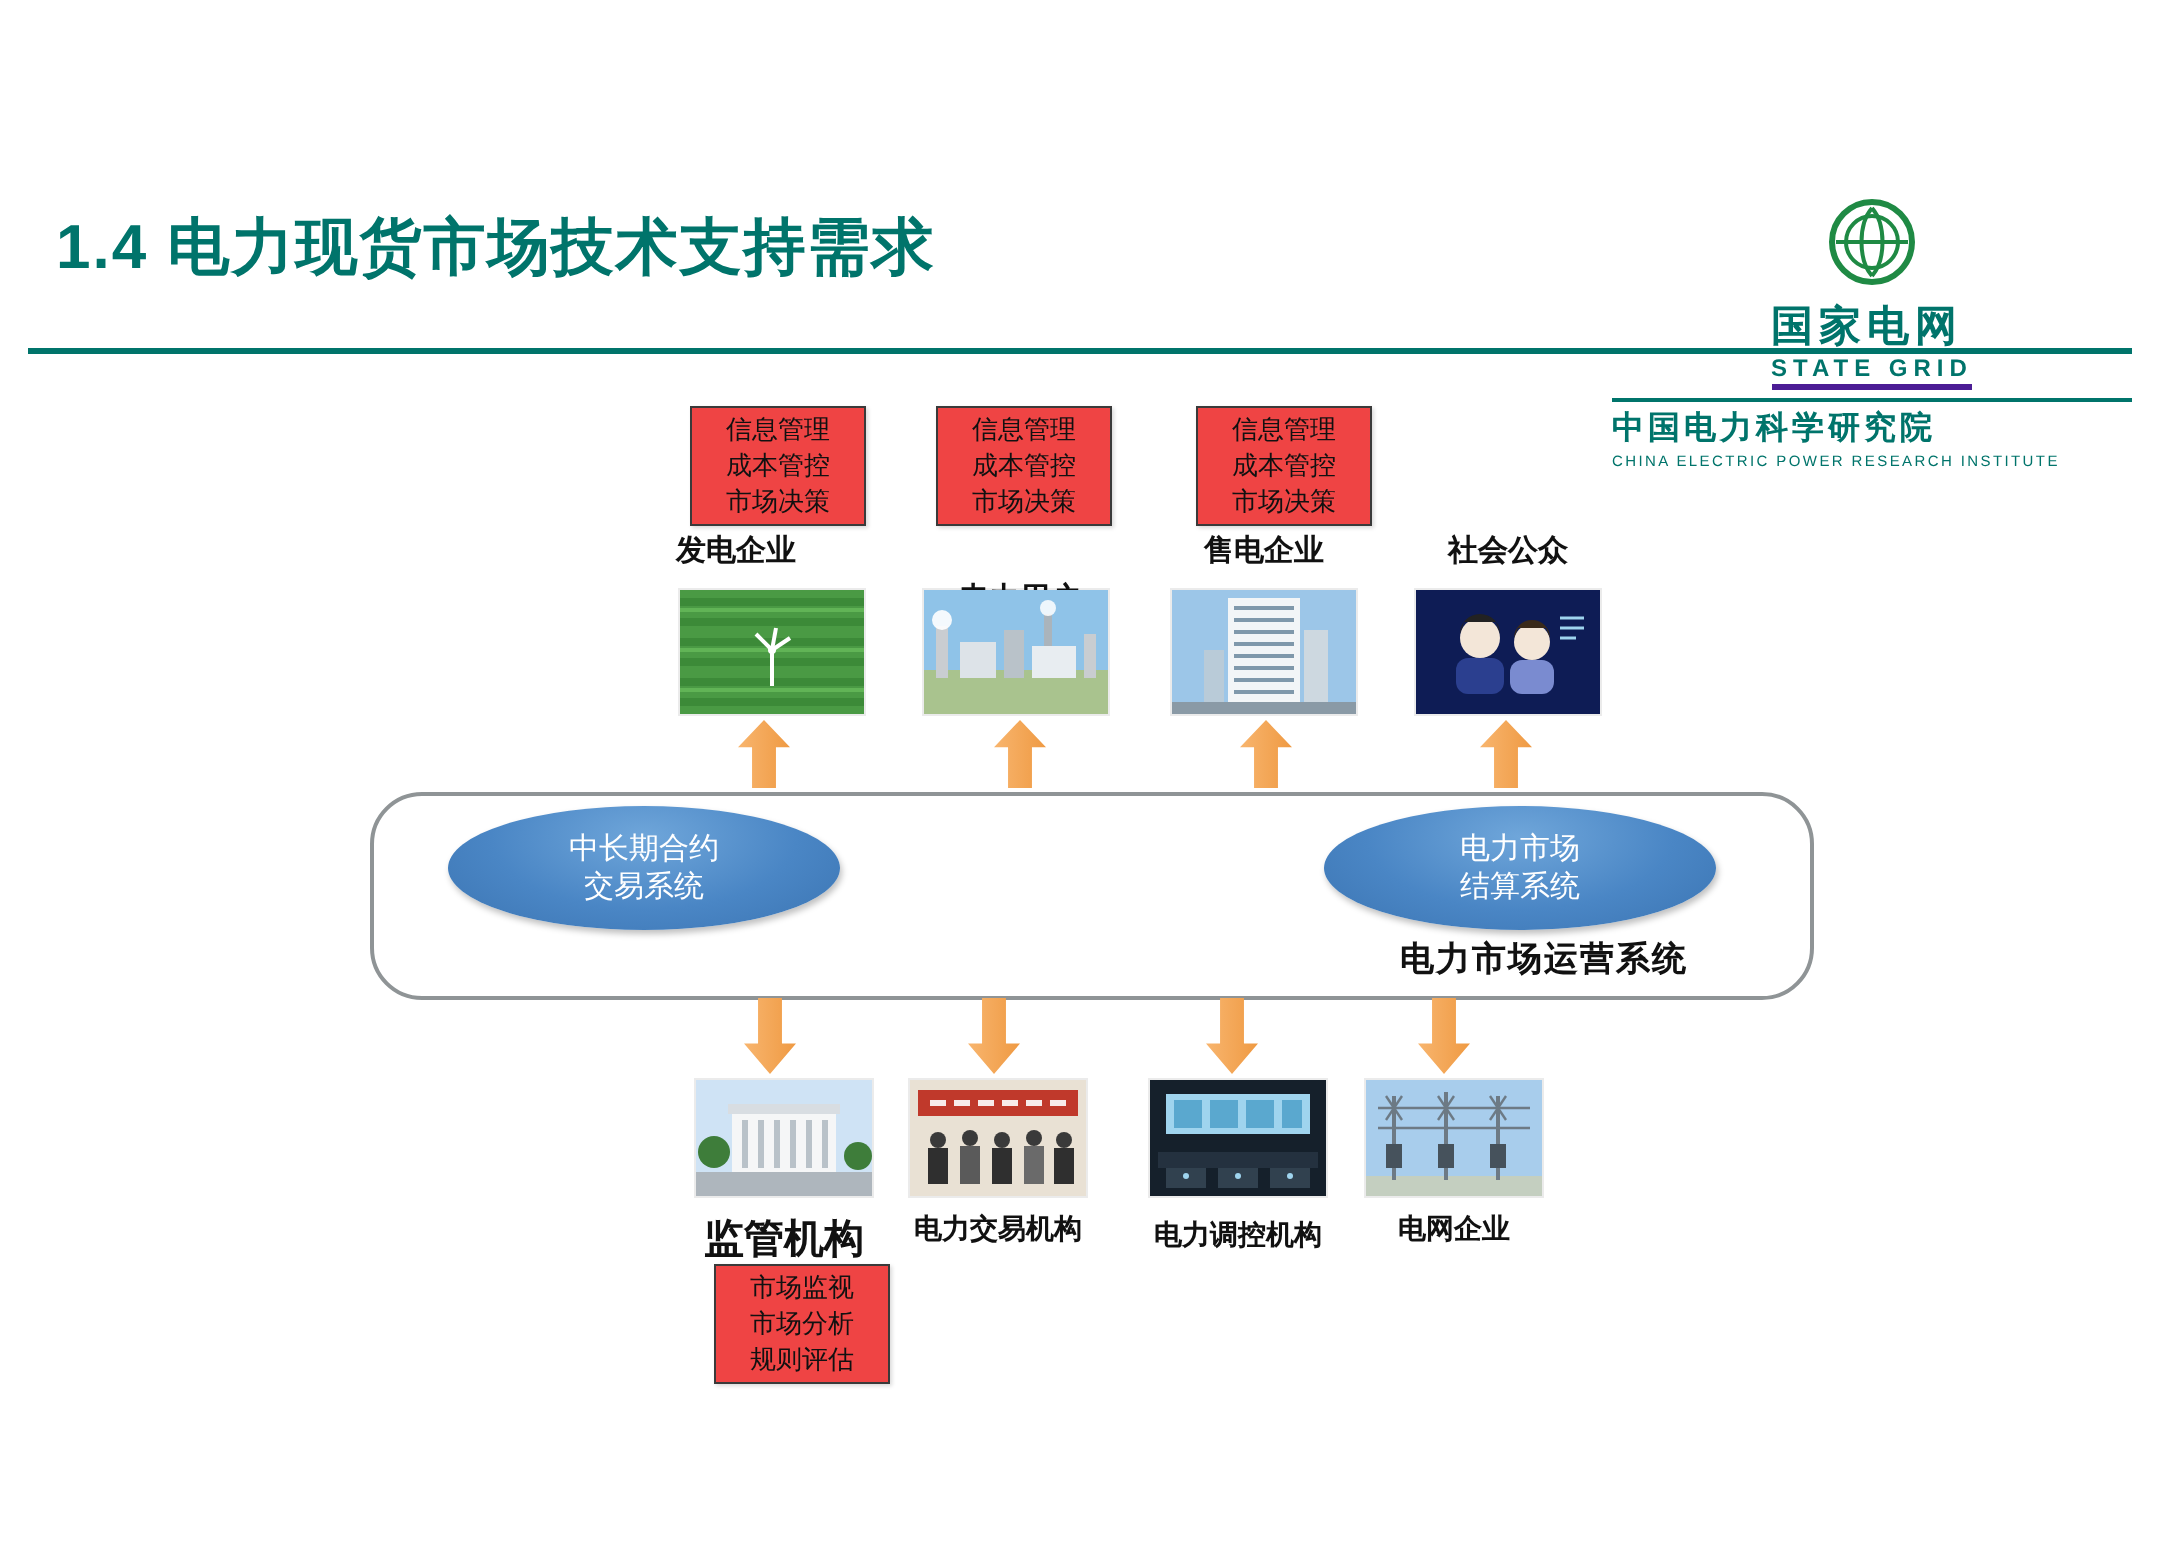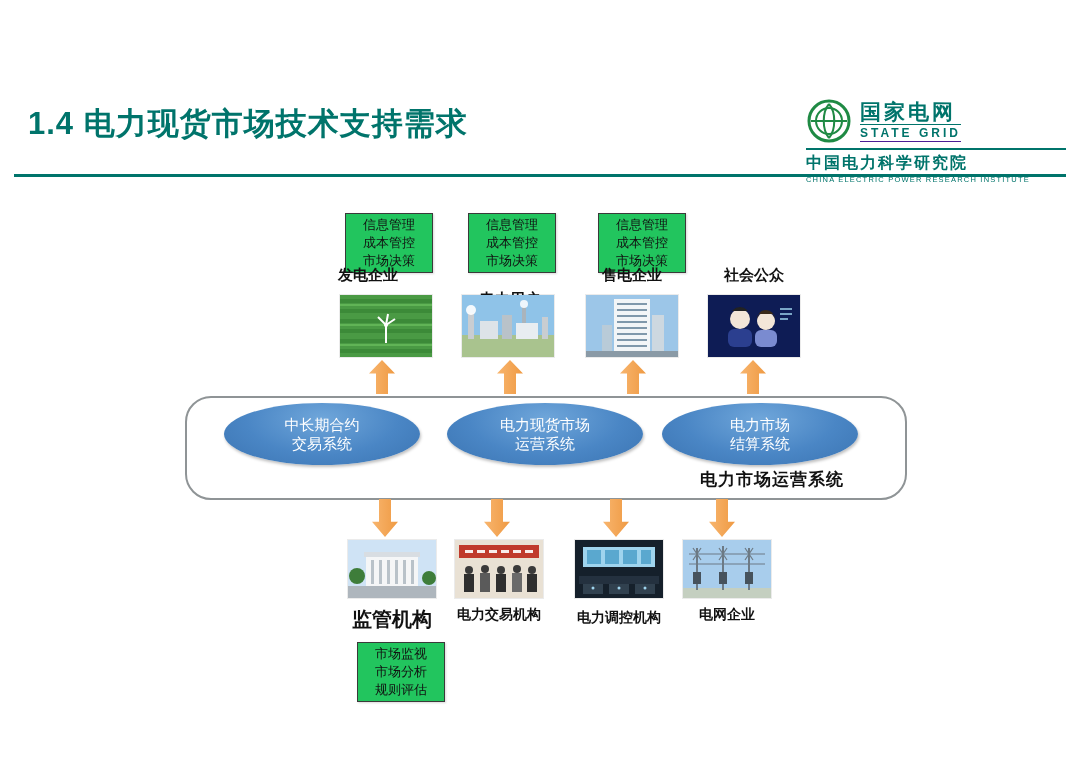--- a/index.html
+++ b/index.html
@@ -4,32 +4,32 @@
 <style>
   html,body{margin:0;padding:0;background:#ffffff;}
   body{font-family:"Liberation Sans","DejaVu Sans",sans-serif;}
   .slide{position:relative;width:1080px;height:782px;background:#ffffff;overflow:hidden;}
 
   
   .page-title{position:absolute;left:28px;top:103px;font-size:31px;font-weight:700;color:#00746B;letter-spacing:1px;}
   .header-rule{position:absolute;left:14px;top:174px;width:1052px;height:3px;background:#00746B;}
 
   .logo-block{position:absolute;left:806px;top:98px;width:260px;}
-  .logo-row{display:flex;align-items:center;gap:8px;}
+  .logo-row{display:flex;align-items:center;gap:8px;flex-direction:column;}
   .logo-emblem{width:46px;height:46px;flex:0 0 auto;}
   .brand-zh{font-size:21px;font-weight:700;color:#00746B;letter-spacing:3px;line-height:1.1;}
-  .brand-en{font-size:12px;font-weight:700;color:#00746B;letter-spacing:3px;border-top:1px solid #00746B;border-bottom:1px solid #4c1d95;padding:1px 0;}
+  .brand-en{font-size:12px;font-weight:700;color:#00746B;letter-spacing:3px;border-top:1px solid #00746B;border-bottom:3px solid #4c1d95;padding:1px 0;}
   .logo-sep{margin-top:4px;height:2px;background:#00746B;width:100%;}
   .institute-zh{margin-top:3px;font-size:16px;font-weight:700;color:#00746B;letter-spacing:2px;}
   .institute-en{font-size:7.5px;color:#00746B;letter-spacing:1.2px;margin-top:1px;}
 
   
-  .info-box{position:absolute;width:86px;height:58px;background:#22c55e;border:1.5px solid #3a3a3a;
+  .info-box{position:absolute;width:86px;height:58px;background:#ef4444;border:1.5px solid #3a3a3a;
     display:flex;flex-direction:column;justify-content:center;align-items:center;
-    font-size:13px;color:#111;line-height:1.4;box-shadow:1px 1px 2px rgba(0,0,0,.15);margin-top:10px;}
+    font-size:13px;color:#111;line-height:1.4;box-shadow:1px 1px 2px rgba(0,0,0,.15);}
 
   
   .entity-label{position:absolute;font-size:15px;font-weight:700;color:#111;text-align:center;width:110px;}
 
   
   .photo{position:absolute;width:92px;height:62px;overflow:hidden;box-shadow:0 0 0 1px rgba(0,0,0,.08);}
   .photo svg{display:block;}
 
   
   .arrow{position:absolute;width:26px;background:linear-gradient(90deg,#f8b56e,#ef9a43);}
@@ -170,24 +170,20 @@
   <div class="arrow up" style="left:369px;top:360px;height:34px;"></div>
   <div class="arrow up" style="left:497px;top:360px;height:34px;"></div>
   <div class="arrow up" style="left:620px;top:360px;height:34px;"></div>
   <div class="arrow up" style="left:740px;top:360px;height:34px;"></div>
 
   <div class="sys-container"></div>
   <div class="sys-ellipse" style="left:224px;top:403px;">
     <span>中长期合约</span>
     <span>交易系统</span>
   </div>
-  <div class="sys-ellipse" style="left:447px;top:403px;">
-    <span>电力现货市场</span>
-    <span>运营系统</span>
-  </div>
   <div class="sys-ellipse" style="left:662px;top:403px;">
     <span>电力市场</span>
     <span>结算系统</span>
   </div>
   <div class="container-label">电力市场运营系统</div>
 
   <div class="arrow down" style="left:372px;top:499px;height:38px;"></div>
   <div class="arrow down" style="left:484px;top:499px;height:38px;"></div>
   <div class="arrow down" style="left:603px;top:499px;height:38px;"></div>
   <div class="arrow down" style="left:709px;top:499px;height:38px;"></div>

